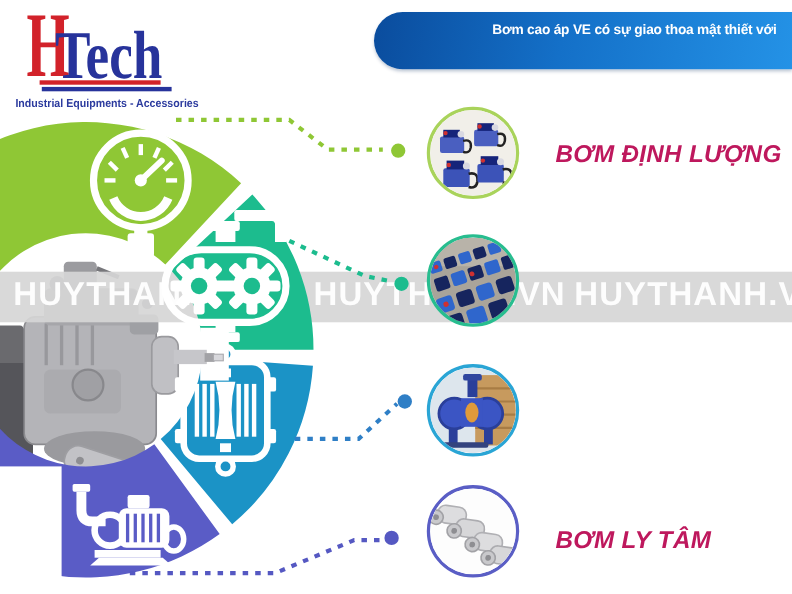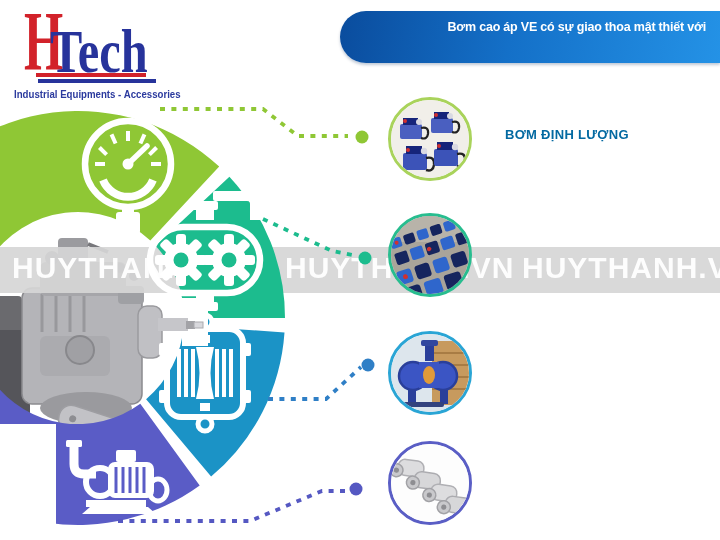--- a/index.html
+++ b/index.html
@@ -12,21 +12,21 @@
   .wm{position:absolute;top:4px;font-weight:bold;font-size:30px;letter-spacing:1px;
       color:rgba(255,255,255,.95);white-space:nowrap;}
   
   #pump-layer{left:0;top:0;z-index:1;}
   #wheel-layer{left:0;top:0;z-index:3;}
   #shaft-patch{left:0;top:0;z-index:4;}
   #cover-left{left:0;top:424px;width:56px;height:116px;background:#fff;z-index:4;}
   #connector-layer{left:0;top:0;z-index:5;}
   
   .photo{border-radius:50%;overflow:hidden;z-index:6;box-sizing:border-box;}
-  .label{z-index:6;font-weight:bold;font-size:13px;color:#0369a1;letter-spacing:.3px;white-space:nowrap;}
+  .label{z-index:6;font-weight:bold;font-size:22px;color:#be185d;letter-spacing:.3px;white-space:nowrap;font-style:italic;}
   
   #logo{left:10px;top:4px;width:190px;height:104px;z-index:7;}
   #logo-h{left:14px;top:-4px;font-family:"Liberation Serif",serif;font-weight:bold;font-size:84px;
           line-height:84px;color:#d2222a;transform:scaleX(.60);transform-origin:left top;}
   #logo-tech{left:40px;top:16px;font-family:"Liberation Serif",serif;font-weight:bold;font-size:62px;
           line-height:62px;color:#27339b;transform:scaleX(.78);transform-origin:left top;}
   #logo-line-red{left:26px;top:69px;width:110px;height:4px;background:#d2222a;}
   #logo-line-blue{left:28px;top:75px;width:118px;height:4px;background:#27339b;}
   #logo-tagline{left:4px;top:84px;font-size:10.5px;font-weight:bold;color:#2b3a9e;
           transform:scaleX(.92);transform-origin:left top;white-space:nowrap;}
@@ -309,20 +309,21 @@
             <circle cx="-13" cy="4" r="2.6" fill="#8e8e92"></circle>
           </g>
         <g transform="translate(30,18)">
             <rect x="-12" y="-8" width="26" height="16" rx="7" fill="#d7d7d9" stroke="#acacb0" stroke-width="1.5"></rect>
             <circle cx="-13" cy="4" r="6.5" fill="#c9c9cc" stroke="#a2a2a6" stroke-width="1.5"></circle>
             <circle cx="-13" cy="4" r="2.6" fill="#8e8e92"></circle>
           </g>
       </g>
     </svg>
   </div>
+  <div class="label abs" style="left:505px;top:478px">BƠM LY TÂM</div>
 
   <div id="logo" class="abs">
     <span id="logo-h" class="abs">H</span>
     <span id="logo-tech" class="abs">Tech</span>
     <div id="logo-line-red" class="abs"></div>
     <div id="logo-line-blue" class="abs"></div>
     <span id="logo-tagline" class="abs">Industrial Equipments - Accessories</span>
   </div>
 
   <div id="banner" class="abs">

